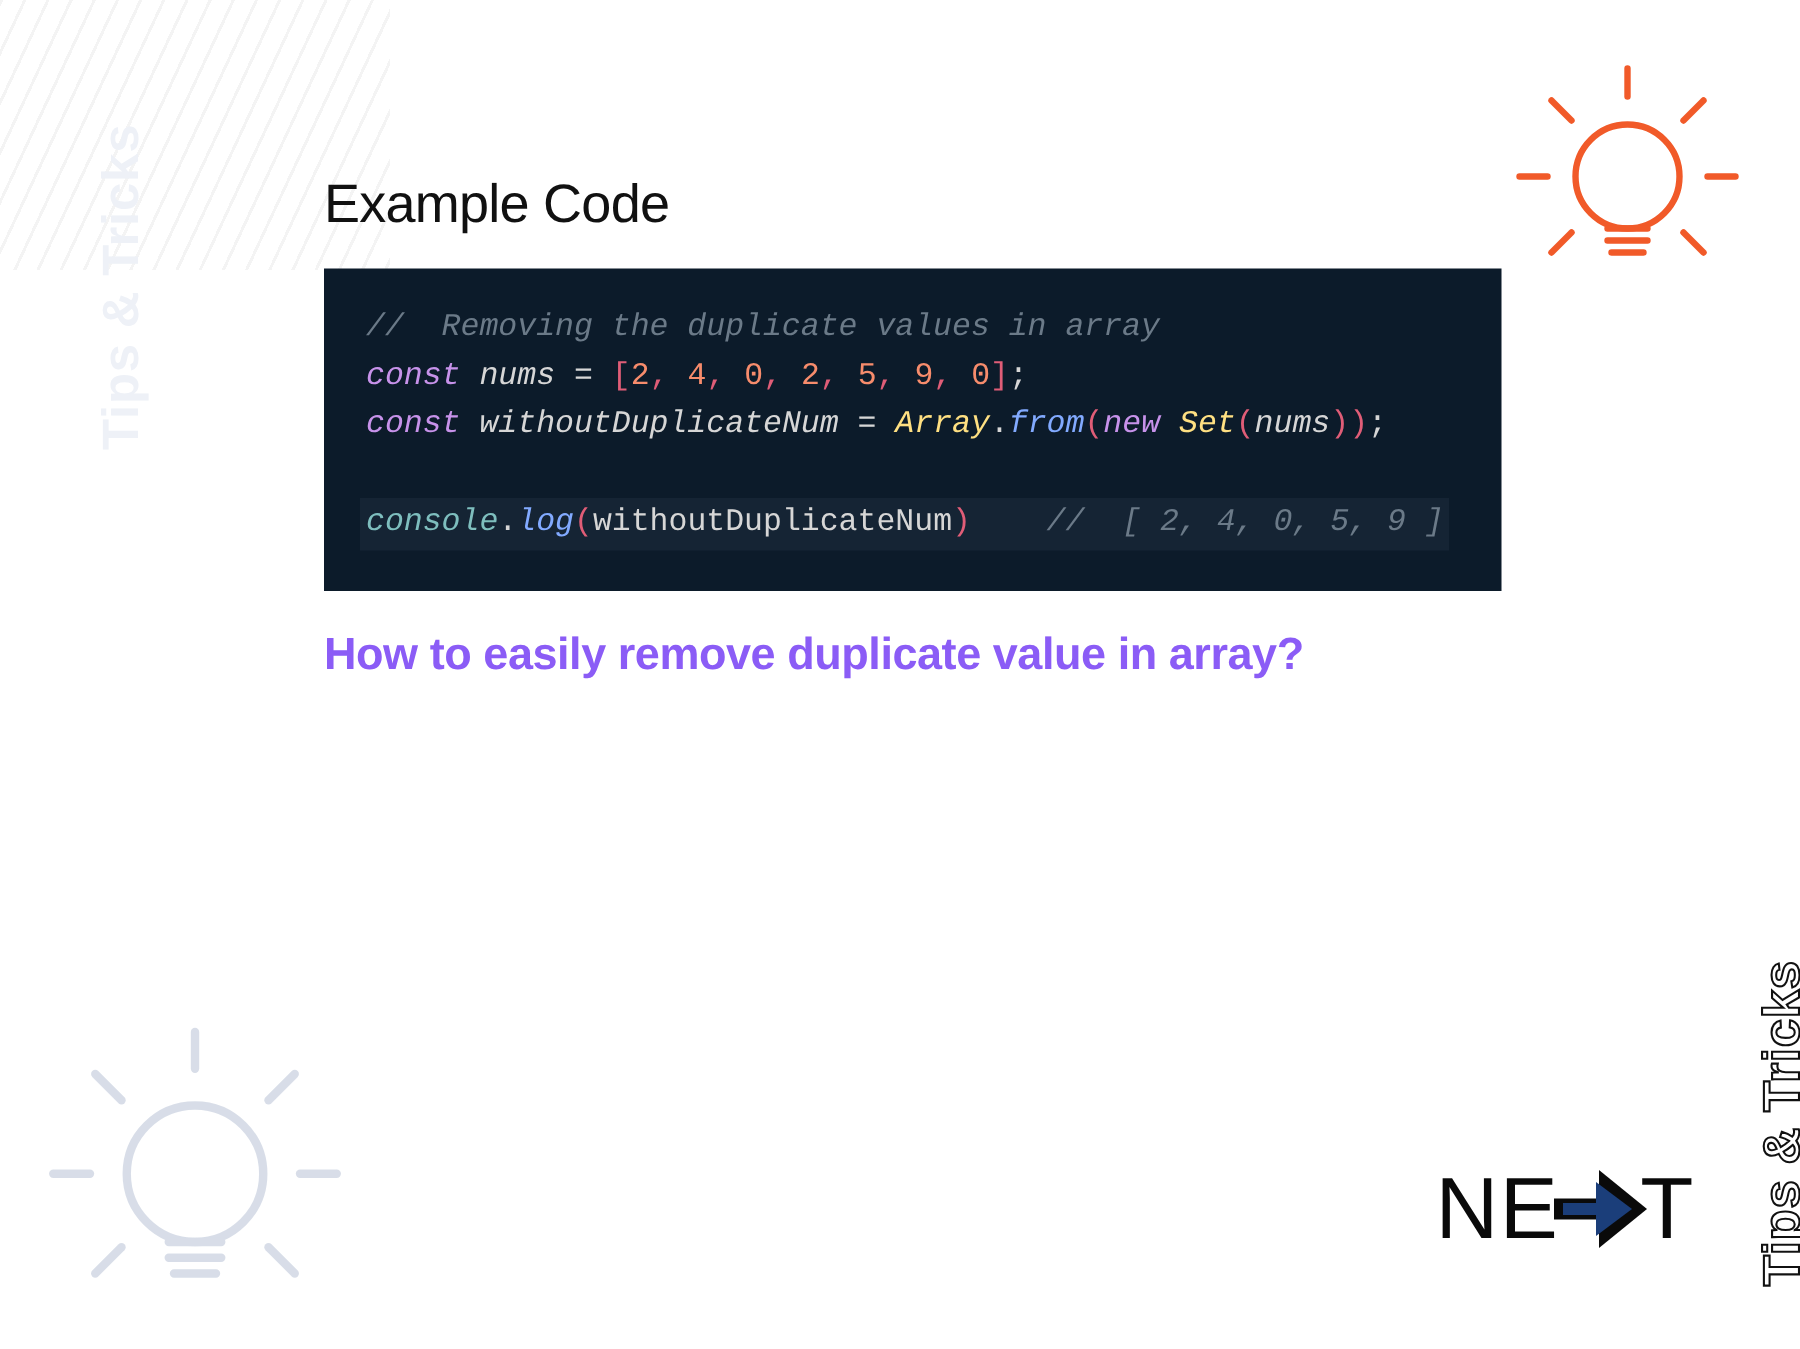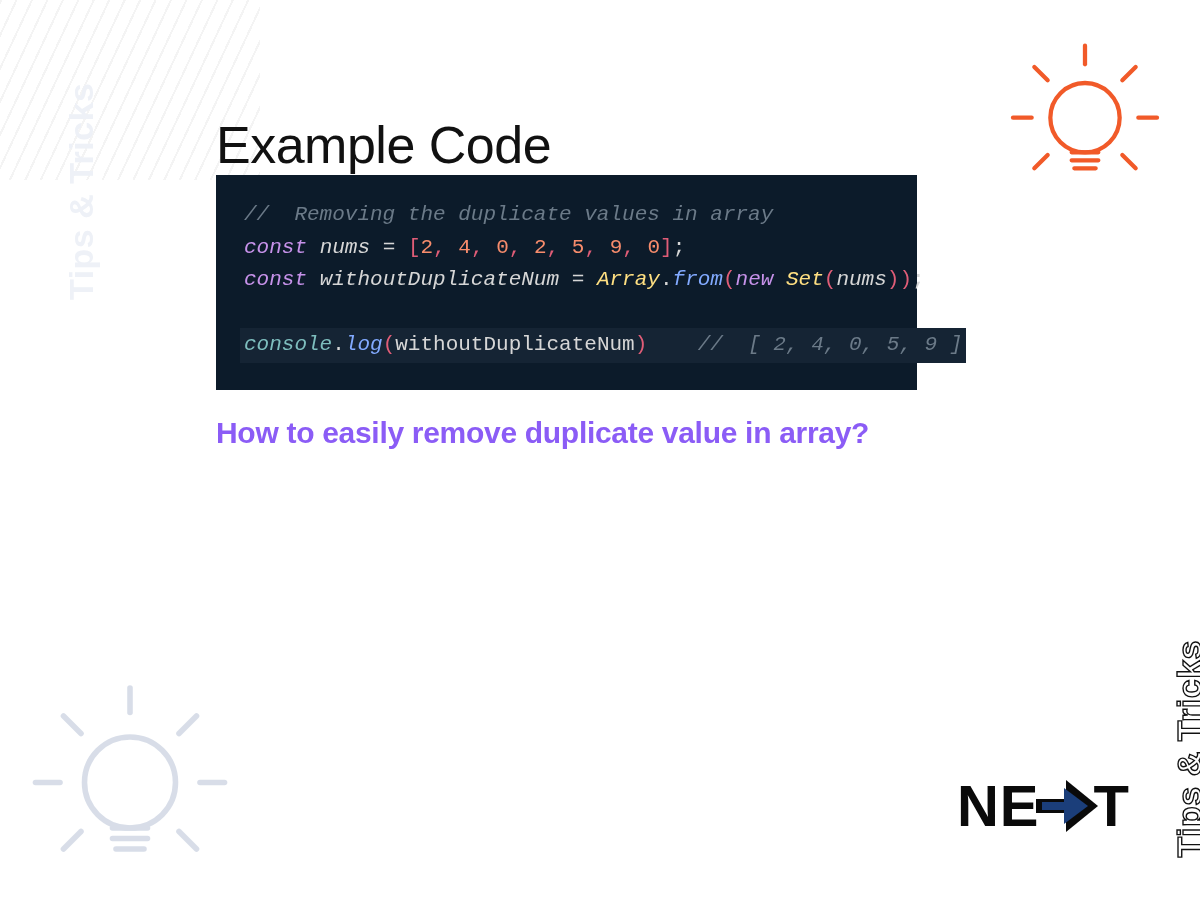--- a/index.html
+++ b/index.html
@@ -72,35 +72,36 @@
   }
   .title {
     font-size: 98px;
     font-weight: 800;
     letter-spacing: -1px;
     color: #111;
     line-height: 1;
     margin-bottom: 55px;
   }
   .subtitle {
-    font-size: 52px;
+    font-size: 36px;
     font-weight: 400;
     color: #111;
+    margin-bottom: 22px;
     letter-spacing: -0.5px;
   }
 
   
   .codebox {
     background: #0c1b2a;
     color: #dcdcdc;
     font-family: "SFMono-Regular", Consolas, "Liberation Mono", Menlo, monospace;
     font-size: 21px;
     line-height: 1.55;
     padding: 24px 28px 28px;
-    width: 701px;
+    width: 785px;
     white-space: pre;
   }
   .c-comment { color: #6b7a88; font-style: italic; }
   .c-kw      { color: #c792ea; font-style: italic; }
   .c-ident   { color: #d6d6d6; font-style: italic; }
   .c-op      { color: #d6d6d6; }
   .c-num     { color: #f78c6c; }
   .c-punct   { color: #e05d77; }
   .c-type    { color: #ffe082; font-style: italic; }
   .c-obj     { color: #7ebebe; font-style: italic; }
@@ -113,21 +114,21 @@
     color: #8b5cf6;
     margin-top: 26px;
     letter-spacing: -0.3px;
   }
 
   
   .next-logo {
     position: absolute;
     right: 70px;
     bottom: 60px;
-    font-weight: 700;
+    font-weight: 400;
     font-size: 58px;
     letter-spacing: 1px;
     color: #0a0a0a;
     font-family: Arial Black, Arial, sans-serif;
     display: flex;
     align-items: center;
   }
   .next-logo .arrow {
     display: inline-flex;
     align-items: center;

